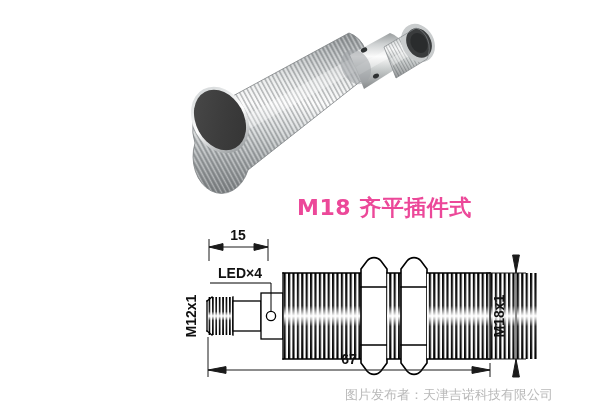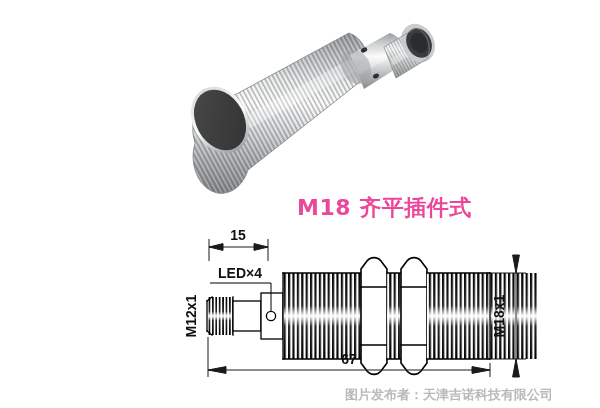--- a/index.html
+++ b/index.html
@@ -24,21 +24,20 @@
 
   
   .drawing{position:absolute;left:150px;top:225px;width:360px;height:160px;margin-left:28px;}
   .drawing svg{display:block;width:100%;height:100%;}
 
   
   .watermark{
     position:absolute;left:345px;top:386px;
     font-size:13px;color:#b9b9b9;white-space:nowrap;
     font-family:"DejaVu Sans","Liberation Sans",sans-serif;
-    font-weight:bold;
   }
 </style>
 </head>
 <body>
 
 <div id="root">
 
   <div class="photo">
     <svg viewBox="0 0 300 180" xmlns="http://www.w3.org/2000/svg">
       <defs>

